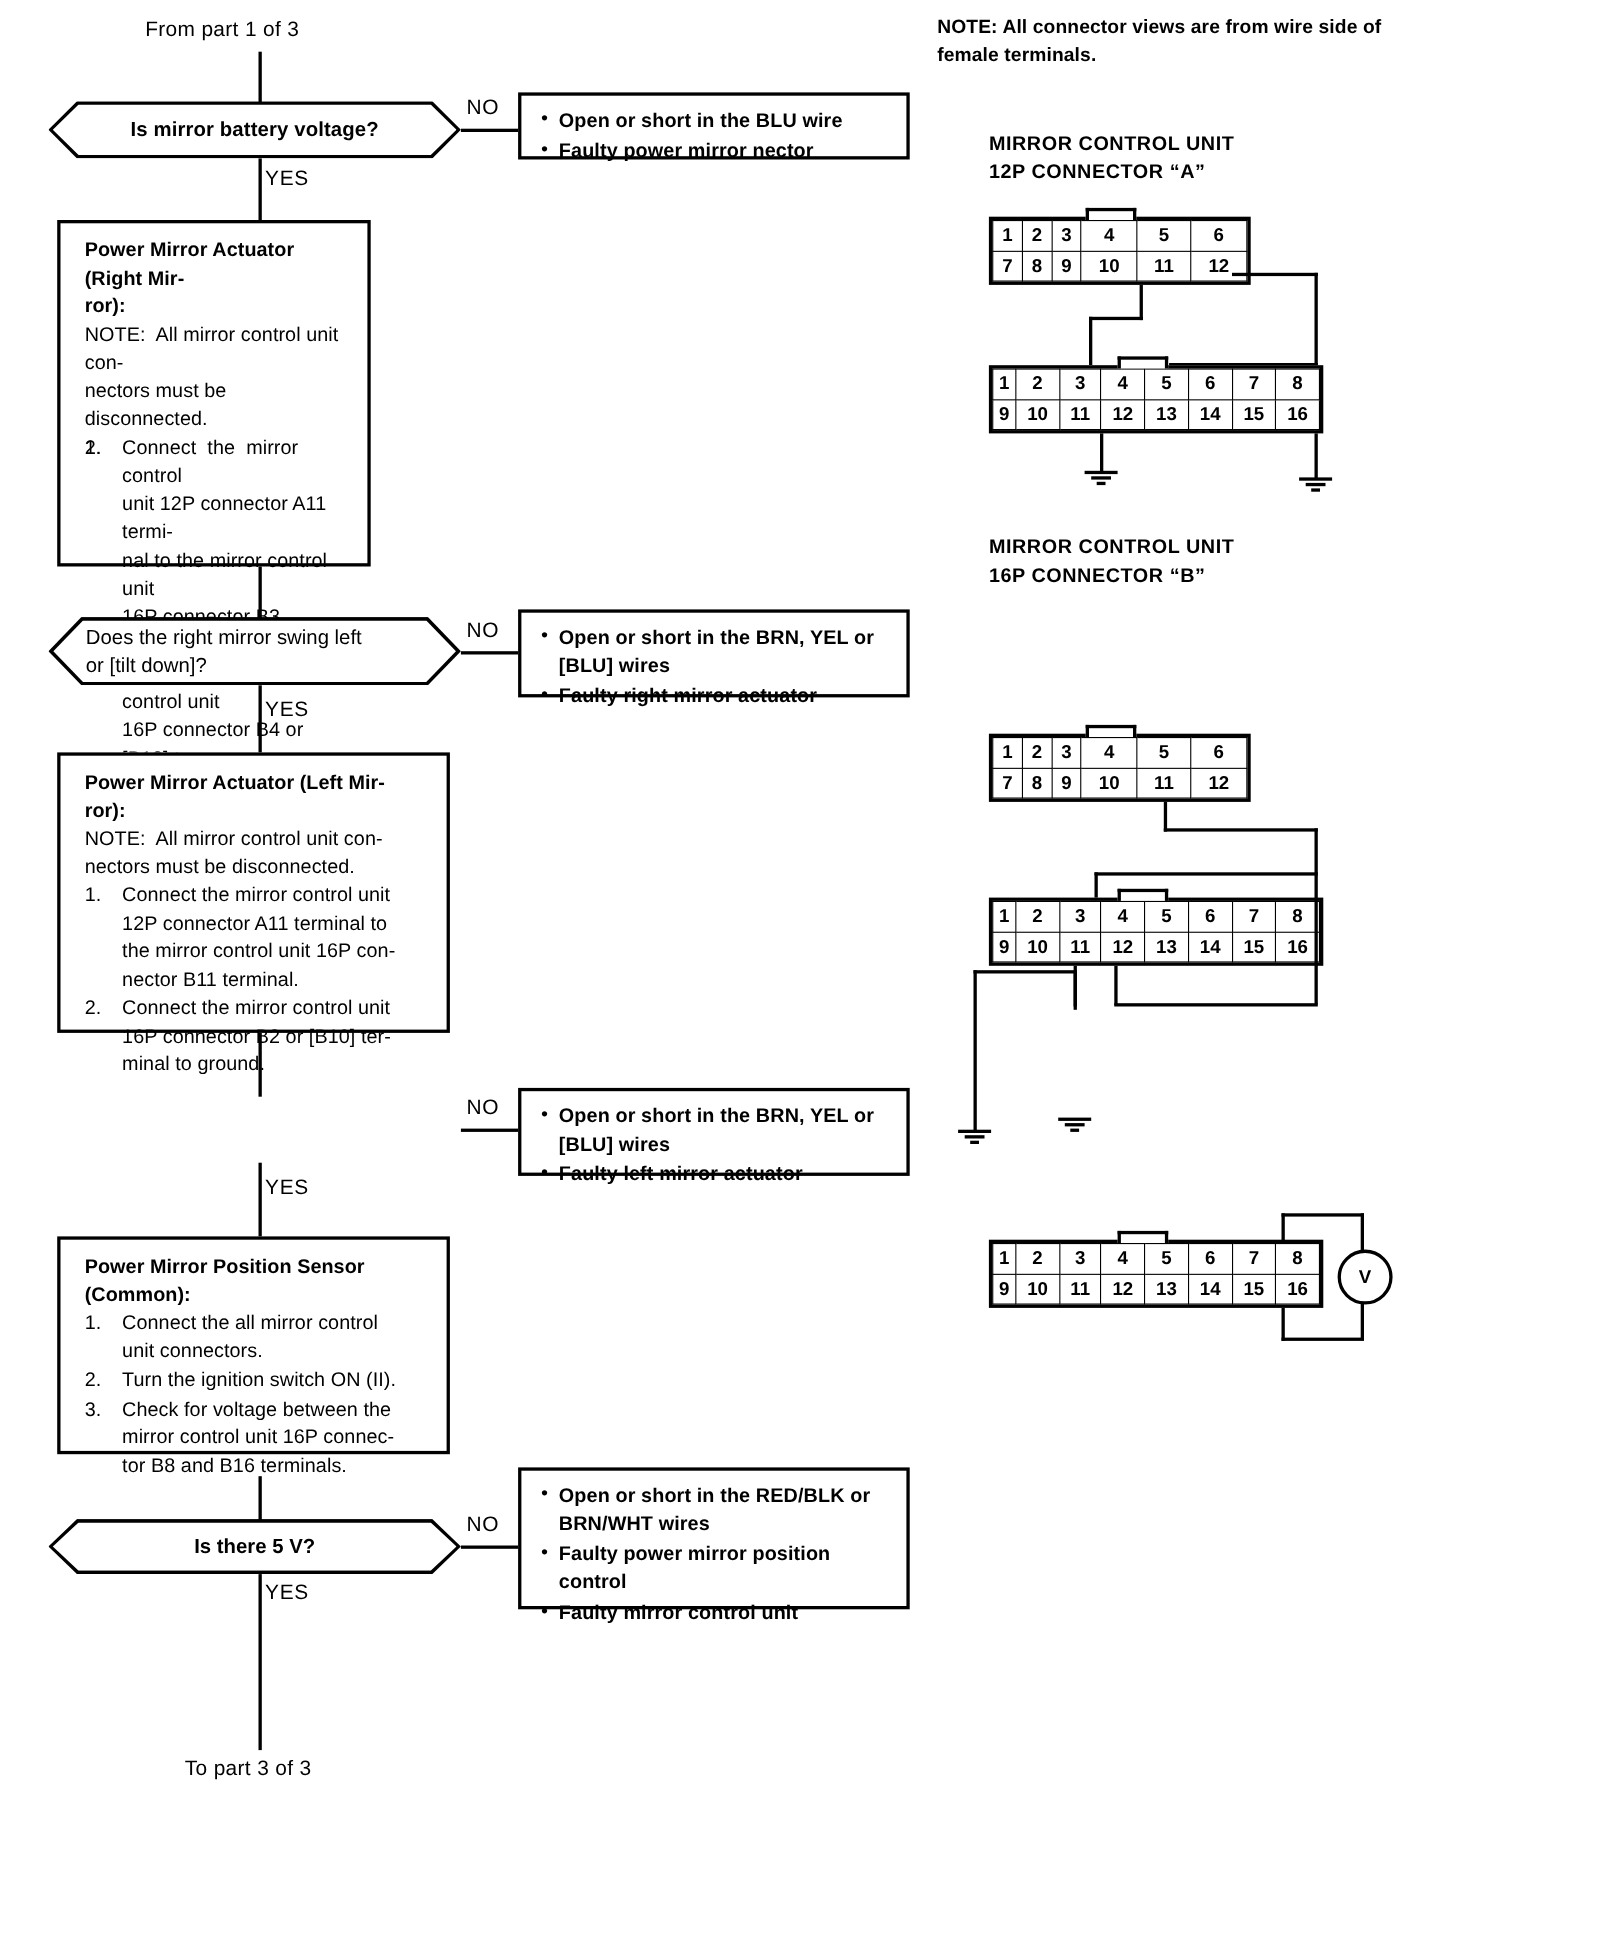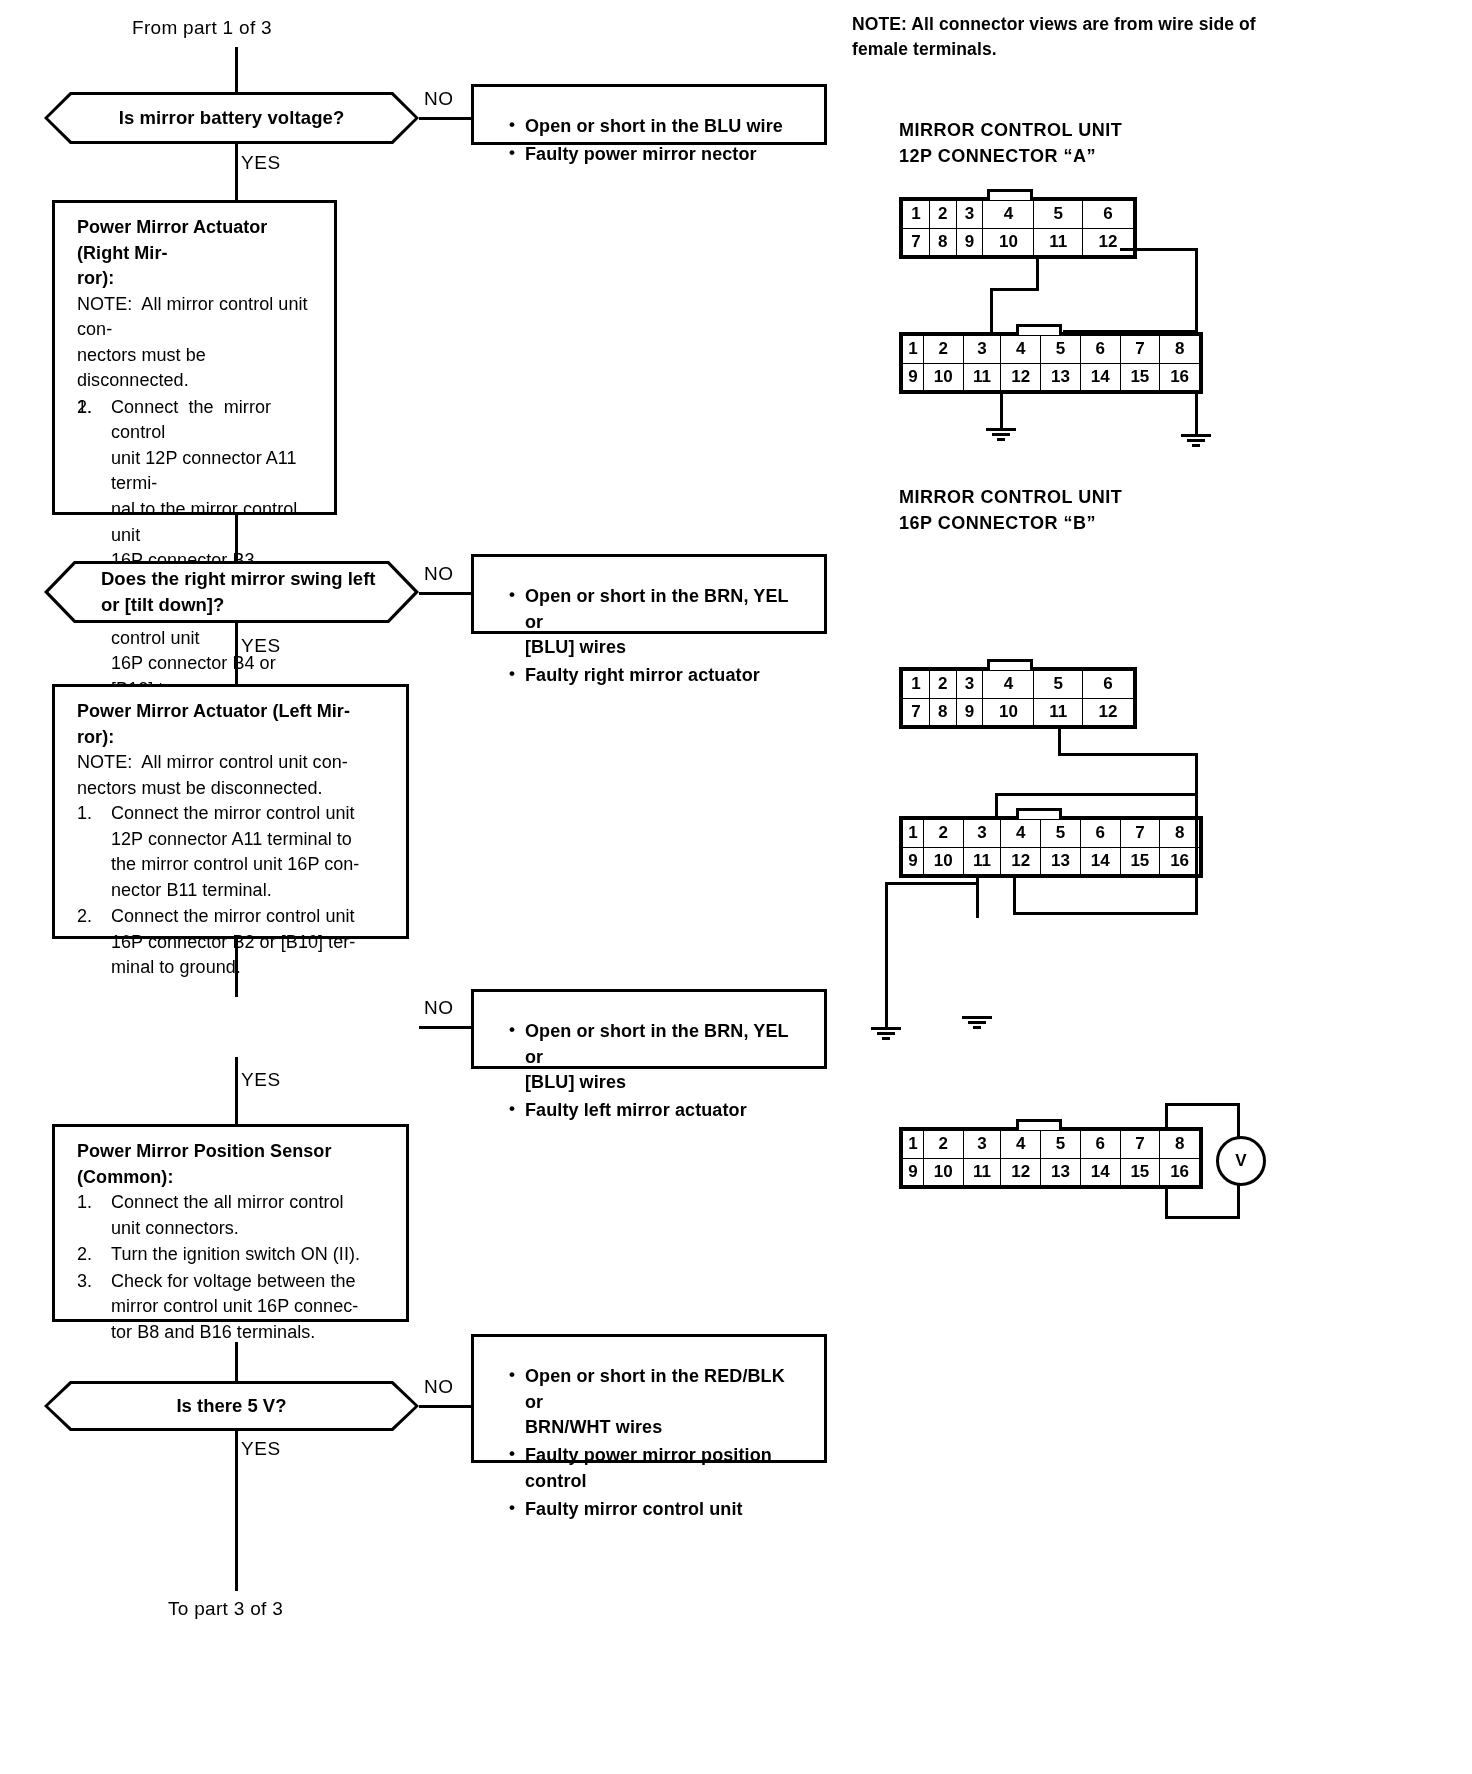--- a/index.html
+++ b/index.html
@@ -85,21 +85,21 @@
   }
 
   
   .resultbox{
     position:absolute;
     border:3px solid #000;
     background:#fff;
     box-sizing:border-box;
     padding:10px 14px 10px 16px;
   }
-  .resultbox ul{margin:17px;padding:0;list-style:none;}
+  .resultbox ul{margin:0;padding:0;list-style:none;}
   .resultbox li{
     position:relative;
     padding-left:18px;
     font-size:18px;
     line-height:1.43;
     font-weight:700;
     letter-spacing:.1px;
     margin-bottom:2px;
   }
   .resultbox li:before{
@@ -226,21 +226,21 @@
   </div>
 
   <div class="vline" style="left:235px;top:515px;height:48px;"></div>
 
   <div class="hexwrap" style="left:44px;top:561px;width:375px;height:62px;">
     <div class="hex" style="left:0;top:0;width:375px;height:62px;
          clip-path:polygon(0 50%, 30px 0, 345px 0, 375px 50%, 345px 100%, 30px 100%);"></div>
     <div class="hexinner" style="left:0;top:0;width:375px;height:62px;
          clip-path:polygon(4.5px 50%, 31.5px 3px, 343.5px 3px, 370.5px 50%, 343.5px 59px, 31.5px 59px);"></div>
     <div class="abs" style="left:34px;top:0;width:320px;height:62px;display:flex;align-items:center;">
-      <span class="txt" style="font-size:18.5px;font-weight:700;line-height:1.4;margin-left:23px;">Does the right mirror swing left
+      <span class="txt" style="font-size:18.5px;font-weight:400;line-height:1.4;">Does the right mirror swing left
 or [tilt down]?</span>
     </div>
   </div>
 
   <div class="hline" style="left:419px;top:592px;width:52px;"></div>
   <div class="flowlabel" style="left:424px;top:563px;">NO</div>
 
   <div class="resultbox" style="left:471px;top:554px;width:356px;height:80px;">
     <ul>
       <li class="txt">Open or short in the BRN, YEL or

